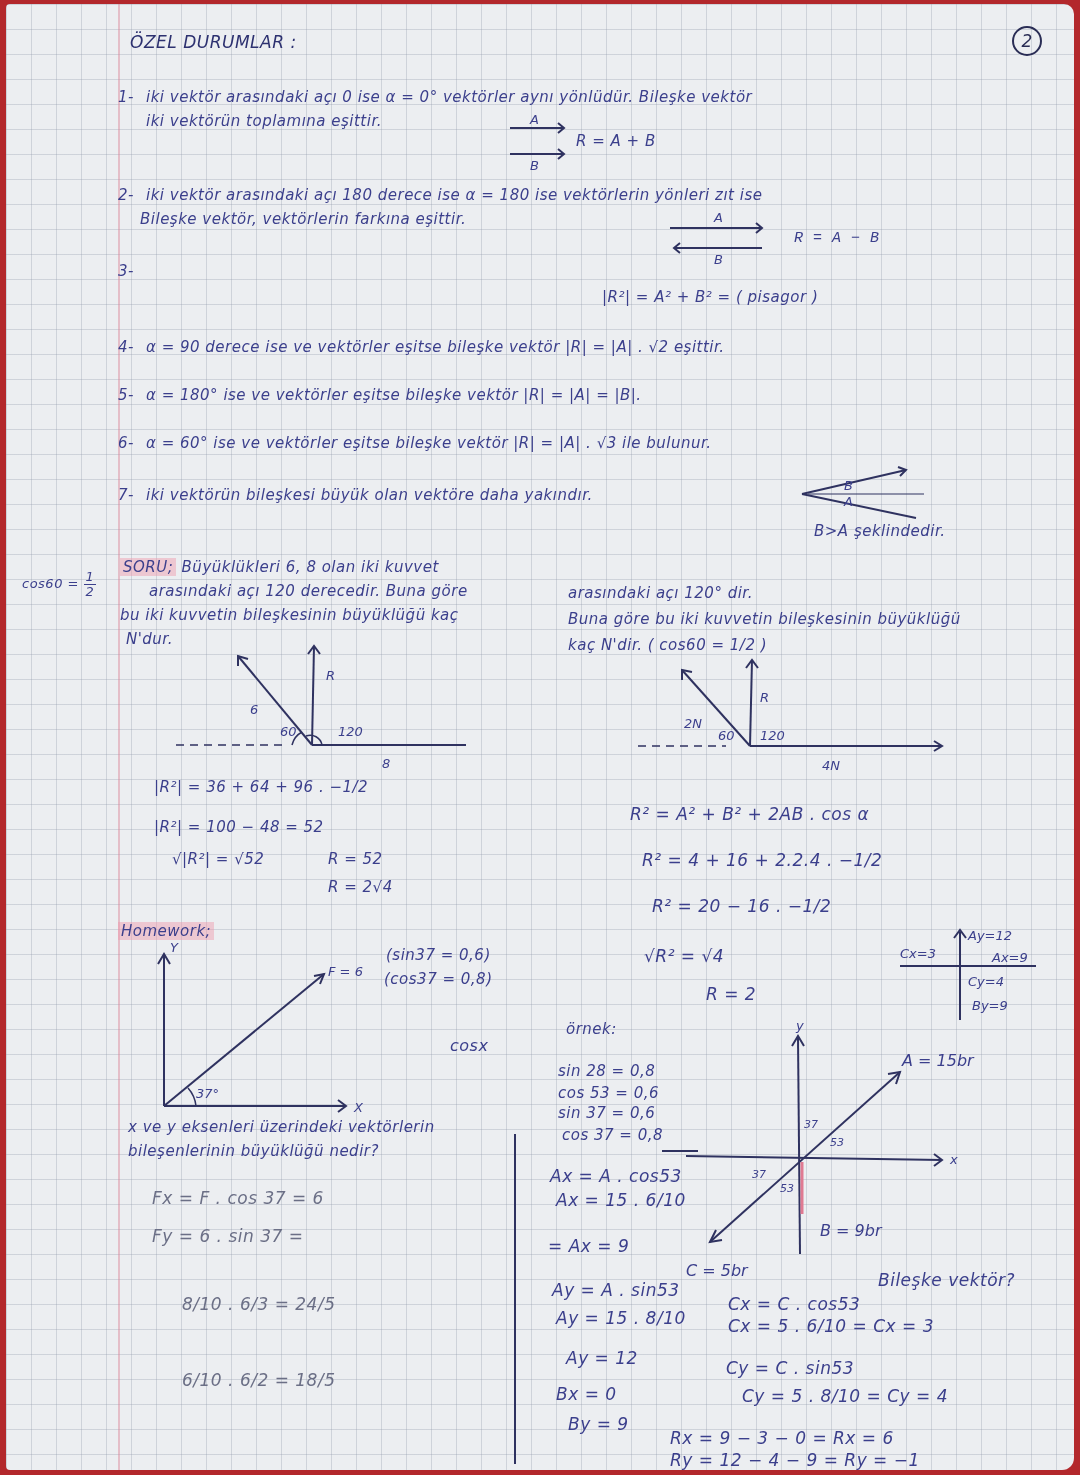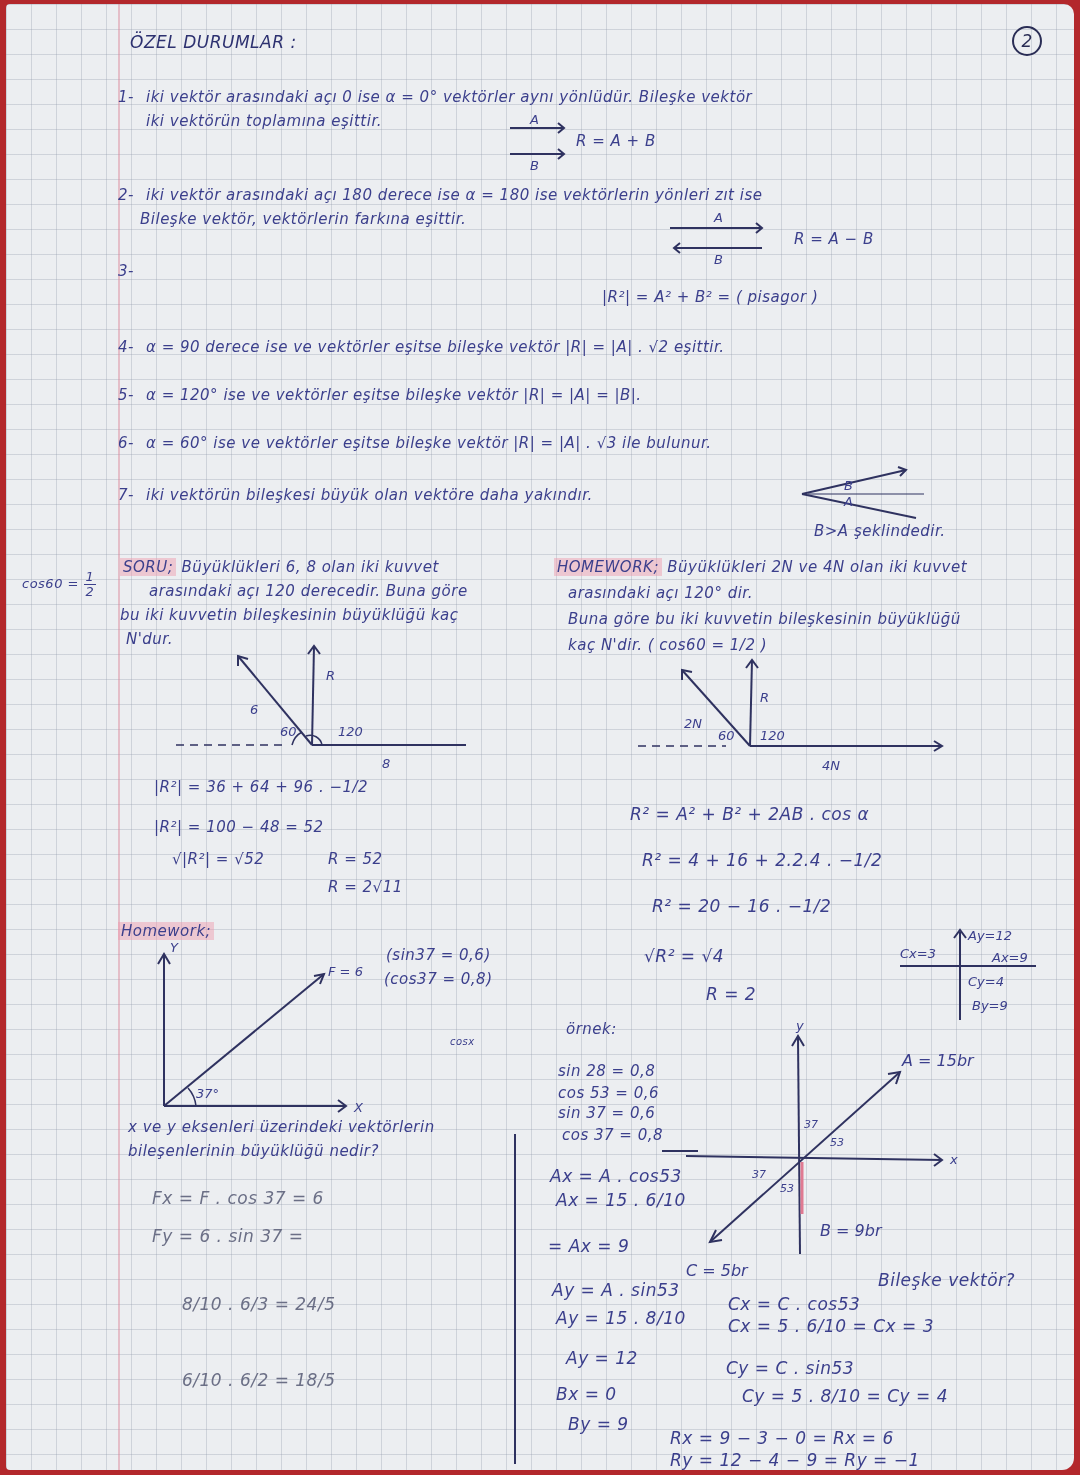--- a/index.html
+++ b/index.html
@@ -70,29 +70,29 @@
   <div class="hw" style="left:140px;top:182px;">iki vektör arasındaki açı 180 derece ise   α = 180 ise vektörlerin yönleri zıt ise</div>
   <div class="hw" style="left:134px;top:206px;">Bileşke vektör, vektörlerin farkına eşittir.</div>
   <svg class="fig" style="left:660px;top:208px;" width="110" height="50">
     <line x1="4" y1="16" x2="96" y2="16"></line>
       <path d="M90 11 L96 16 L90 21"></path>
     <line x1="8" y1="36" x2="96" y2="36"></line>
       <path d="M14 31 L8 36 L14 41"></path>
     <text x="48" y="10">A</text>
     <text x="48" y="52">B</text>
   </svg>
-  <div class="hw" style="left:788px;top:226px;">R = A − B</div>
+  <div class="hw" style="left:788px;top:226px;font-family:Liberation Mono, monospace;">R = A − B</div>
 
   <div class="hw" style="left:112px;top:258px;">3-</div>
   <div class="hw" style="left:596px;top:284px;">|R²| = A² + B² = ( pisagor )</div>
 
   <div class="hw" style="left:112px;top:334px;">4-</div>
   <div class="hw" style="left:140px;top:334px;">α = 90 derece ise ve vektörler eşitse   bileşke vektör   |R| = |A| . √2  eşittir.</div>
   <div class="hw" style="left:112px;top:382px;">5-</div>
-  <div class="hw" style="left:140px;top:382px;">α = 120° ise ve vektörler eşitse   bileşke vektör   |R| = |A| = |B|.</div>
+  <div class="hw" style="left:140px;top:382px;">α = 180° ise ve vektörler eşitse   bileşke vektör   |R| = |A| = |B|.</div>
   <div class="hw" style="left:112px;top:430px;">6-</div>
   <div class="hw" style="left:140px;top:430px;">α = 60° ise ve vektörler eşitse   bileşke vektör   |R| = |A| . √3  ile bulunur.</div>
 
   <div class="hw" style="left:112px;top:482px;">7-</div>
   <div class="hw" style="left:140px;top:482px;">iki vektörün bileşkesi büyük olan vektöre daha yakındır.</div>
   <svg class="fig" style="left:790px;top:460px;" width="140" height="60">
     <line x1="6" y1="30" x2="110" y2="6"></line>
       <path d="M102 3 L110 6 L104 12"></path>
     <line x1="6" y1="30" x2="120" y2="54"></line>
     <line x1="12" y1="30" x2="128" y2="30" style="stroke-width:1;"></line>
@@ -125,26 +125,22 @@
     <text x="74" y="70">6</text>
     <text x="206" y="124">8</text>
     <text x="150" y="36">R</text>
     <text x="104" y="92">60</text>
     <text x="162" y="92">120</text>
   </svg>
   <div class="hw" style="left:148px;top:774px;">|R²| = 36 + 64 + 96 . −1/2</div>
   <div class="hw" style="left:148px;top:814px;">|R²| = 100 − 48 = 52</div>
   <div class="hw" style="left:166px;top:846px;">√|R²| = √52</div>
   <div class="hw" style="left:322px;top:846px;">R = 52</div>
-  <div class="hw" style="left:322px;top:874px;">R = 2√11</div>
-
-  <div class="hw" style="left:548px;top:554px;">
-    <span class="pink-hl">HOMEWORK;</span>
-    <span>Büyüklükleri 2N ve 4N olan iki kuvvet</span>
-  </div>
+  <div class="hw" style="left:322px;top:874px;">R = 2√4</div>
+
   <div class="hw" style="left:562px;top:580px;">arasındaki açı 120° dir.</div>
   <div class="hw" style="left:562px;top:606px;">Buna göre bu iki kuvvetin bileşkesinin büyüklüğü</div>
   <div class="hw" style="left:562px;top:632px;">kaç N'dir.   ( cos60 = 1/2 )</div>
   <svg class="fig" style="left:620px;top:650px;" width="330" height="120">
     <path d="M12 92 L100 92" style="stroke-dasharray:8 6;stroke-width:1.5;"></path>
     <line x1="124" y1="92" x2="316" y2="92"></line>
       <path d="M308 87 L316 92 L308 97"></path>
     <line x1="124" y1="92" x2="56" y2="16"></line>
       <path d="M56 26 L56 16 L66 18"></path>
     <line x1="124" y1="92" x2="126" y2="6"></line>
@@ -170,21 +166,21 @@
     <text x="4" y="34">Cx=3</text>
     <text x="72" y="62">Cy=4</text>
     <text x="76" y="86">By=9</text>
   </svg>
 
   <div class="hw" style="left:112px;top:918px;">
     <span class="pink-hl">Homework;</span>
   </div>
   <div class="hw" style="left:380px;top:942px;">(sin37 = 0,6)</div>
   <div class="hw" style="left:378px;top:966px;">(cos37 = 0,8)</div>
-  <div class="hw" style="left:444px;top:1032px;font-size:10px;">cosx</div>
+  <div class="hw" style="left:444px;top:1032px;font-size:16px;">cosx</div>
   <svg class="fig" style="left:150px;top:944px;" width="230" height="164">
     <line x1="8" y1="158" x2="8" y2="8"></line>
       <path d="M2 16 L8 6 L14 16"></path>
     <line x1="8" y1="158" x2="190" y2="158"></line>
       <path d="M182 152 L190 158 L182 164"></path>
     <line x1="8" y1="158" x2="168" y2="26"></line>
       <path d="M158 28 L168 26 L164 36"></path>
     <path d="M40 158 A32 32 0 0 0 32 140" style="stroke-width:1.5;"></path>
     <text x="14" y="4">Y</text>
     <text x="198" y="164">X</text>

